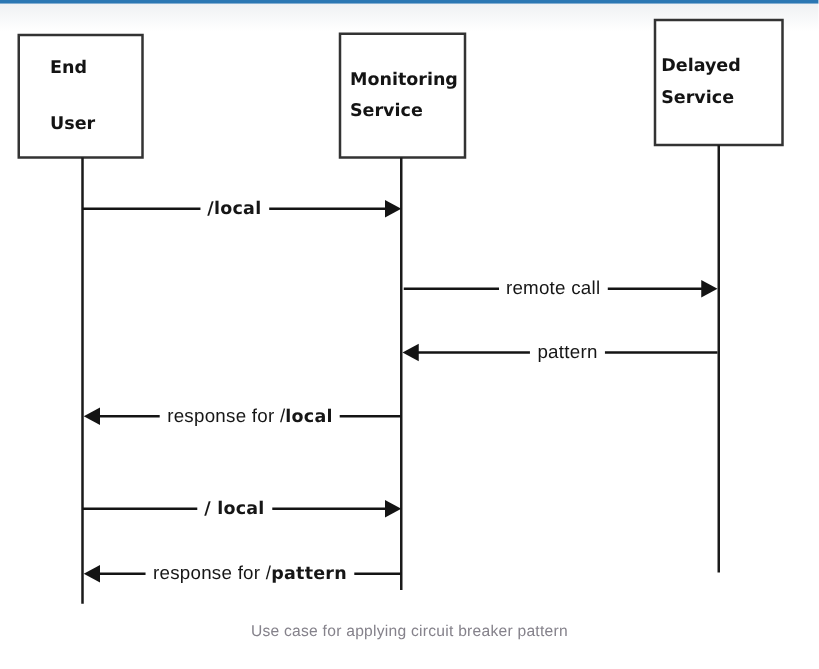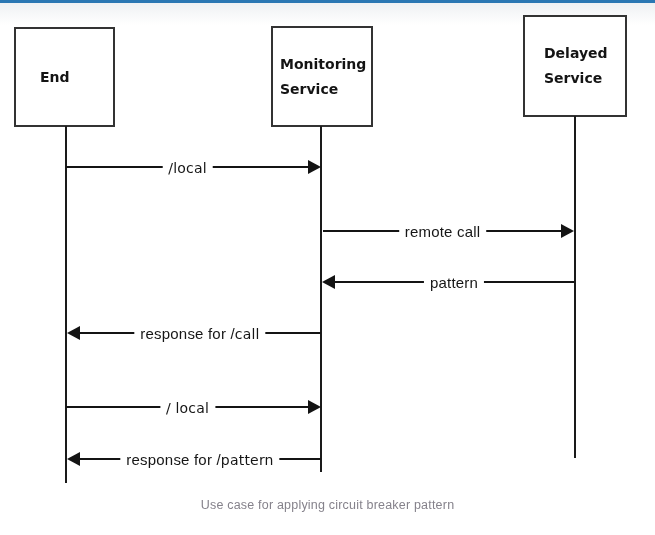--- a/index.html
+++ b/index.html
@@ -11,39 +11,39 @@
   .topfade { position:absolute; left:0; top:3px; width:655px; height:22px;
     background:linear-gradient(#eff1f3,#ffffff); }
 
   .actor-box {
     position:absolute; box-sizing:border-box; background:#fff;
     border:2px solid #333333; display:flex; flex-direction:column; justify-content:center;
     font-family:"DejaVu Sans", sans-serif; font-weight:700; font-size:14px; line-height:25px;
   }
   #box-end-user    { left:14px;  top:27px; width:101px; height:100px; padding-left:24px;gap:20px; }
   #box-monitoring  { left:271px; top:26px; width:102px; height:101px; padding-left:7px; }
-  #box-delayed     { left:523px; top:15px; width:104px; height:102px; padding-left:19px; }
+  #box-delayed     { left:523px; top:15px; width:104px; height:102px; padding-left:4px; }
 
   .lifeline { position:absolute; width:2px; background:#1a1a1a; }
   #ll-end-user   { left:65px;  top:126px; height:357px; }
   #ll-monitoring { left:320px; top:126px; height:346px; }
   #ll-delayed    { left:574px; top:116px; height:342px; }
 
   .arrow { position:absolute; }
   .shaft { height:2px; background:#141414; }
   .head  { position:absolute; top:-6px; width:0; height:0;
            border-top:7px solid transparent; border-bottom:7px solid transparent; }
   .head-r { left:100%; margin-left:-1px; border-left:13px solid #141414; }
   .head-l { right:100%; margin-right:-1px; border-right:13px solid #141414; }
   .msg-label {
     position:absolute; left:50%; top:1px; transform:translate(-50%,-50%);
     background:#ffffff; padding:0 6px; white-space:nowrap;
     font-size:15px; letter-spacing:0.2px; color:#161616;
   }
-  .msg-bold { font-family:"DejaVu Sans", sans-serif; font-weight:400; font-size:14px;text-align:center; }
+  .msg-bold { font-family:"DejaVu Sans", sans-serif; font-weight:700; font-size:14px;text-align:center; }
 
   #arr-0 { left:66px;  top:166px; width:243px; }
   #arr-1 { left:323px; top:230px; width:239px;text-align:center; }
   #arr-2 { left:334px; top:281px; width:240px; }
   #arr-3 { left:79px;  top:332px; width:242px; }
   #arr-4 { left:66px;  top:406px; width:243px; }
   #arr-5 { left:79px;  top:458px; width:242px; }
 
   .caption {
     position:absolute; left:0; top:498px; width:655px; text-align:center;
@@ -52,20 +52,21 @@
 </style>
 </head>
 <body>
 
 <div id="canvas">
   <div class="topbar"></div>
   <div class="topfade"></div>
 
   <div class="actor-box" id="box-end-user">
     <span>End</span>
+    <span>User</span>
   </div>
   <div class="actor-box" id="box-monitoring">
     <span>Monitoring</span>
     <span>Service</span>
   </div>
   <div class="actor-box" id="box-delayed">
     <span>Delayed</span>
     <span>Service</span>
   </div>
 
@@ -87,21 +88,21 @@
 
   <div class="arrow" id="arr-2">
     <div class="shaft"></div>
     <div class="head head-l"></div>
     <span class="msg-label"><span>pattern</span><span class="msg-bold"></span></span>
   </div>
 
   <div class="arrow" id="arr-3">
     <div class="shaft"></div>
     <div class="head head-l"></div>
-    <span class="msg-label"><span>response for /</span><span class="msg-bold">call</span></span>
+    <span class="msg-label"><span>response for /</span><span class="msg-bold">local</span></span>
   </div>
 
   <div class="arrow" id="arr-4">
     <div class="shaft"></div>
     <div class="head head-r"></div>
     <span class="msg-label"><span></span><span class="msg-bold">/ local</span></span>
   </div>
 
   <div class="arrow" id="arr-5">
     <div class="shaft"></div>

